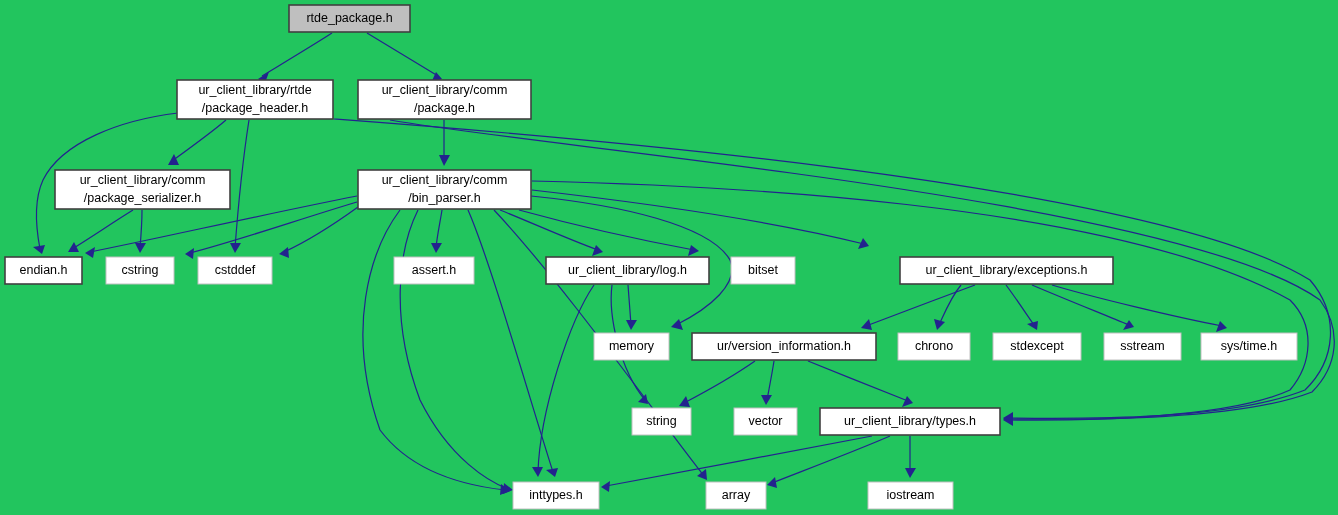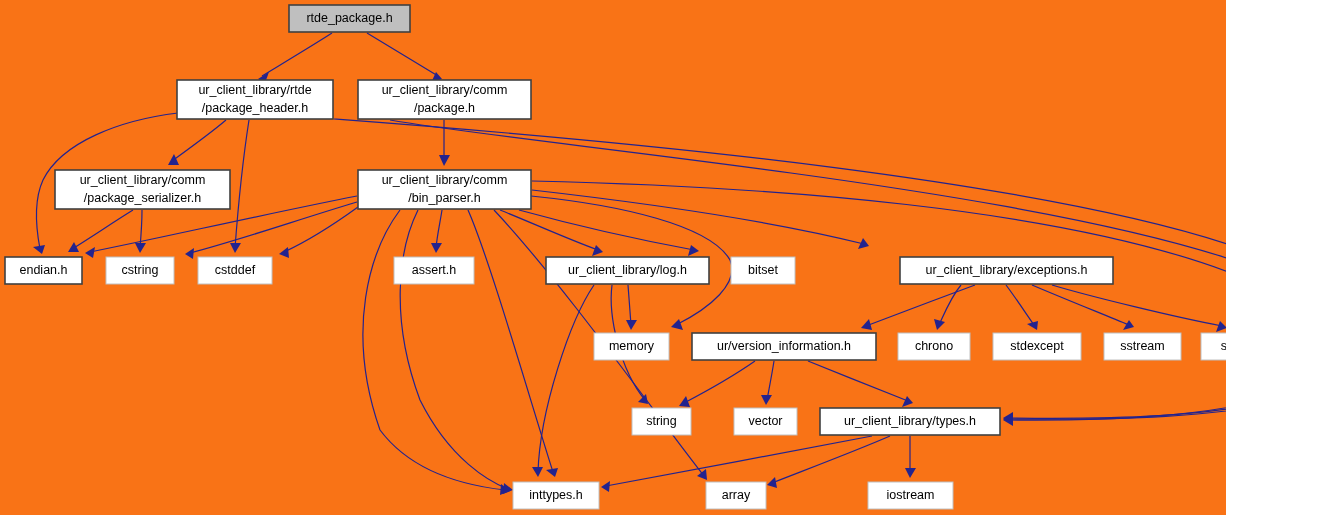--- a/index.html
+++ b/index.html
@@ -1,17 +1,17 @@
 <!DOCTYPE html>
 <html><head>
 <meta charset="utf-8">
 <style>
   html,body{margin:0;padding:0;background:#ffffff;}
   body{font-family:"Liberation Sans",sans-serif;}
-  #graph-root{position:relative;width:1226px;height:515px;background:#f97316;overflow:hidden;}
+  #graph-root{position:relative;width:1338px;height:515px;background:#22c55e;overflow:hidden;}
   svg{position:absolute;top:0;left:0;width:1338px;height:515px;}
   .node-box{fill:#ffffff;}
   .node-box.plain{stroke:#c0c0c0;stroke-width:1;}
   .node-box.bold{stroke:#404040;stroke-width:1.6;}
   .node-box.root{fill:#bfbfbf;stroke:#404040;stroke-width:1.6;}
   .node-label{font-family:"Liberation Sans",sans-serif;font-size:12.5px;fill:#000000;text-anchor:middle;dominant-baseline:middle;}
   .edge{fill:none;stroke:#23238e;stroke-width:1.2;}
   .arrow{fill:#23238e;stroke:none;}
 </style>
 </head>

